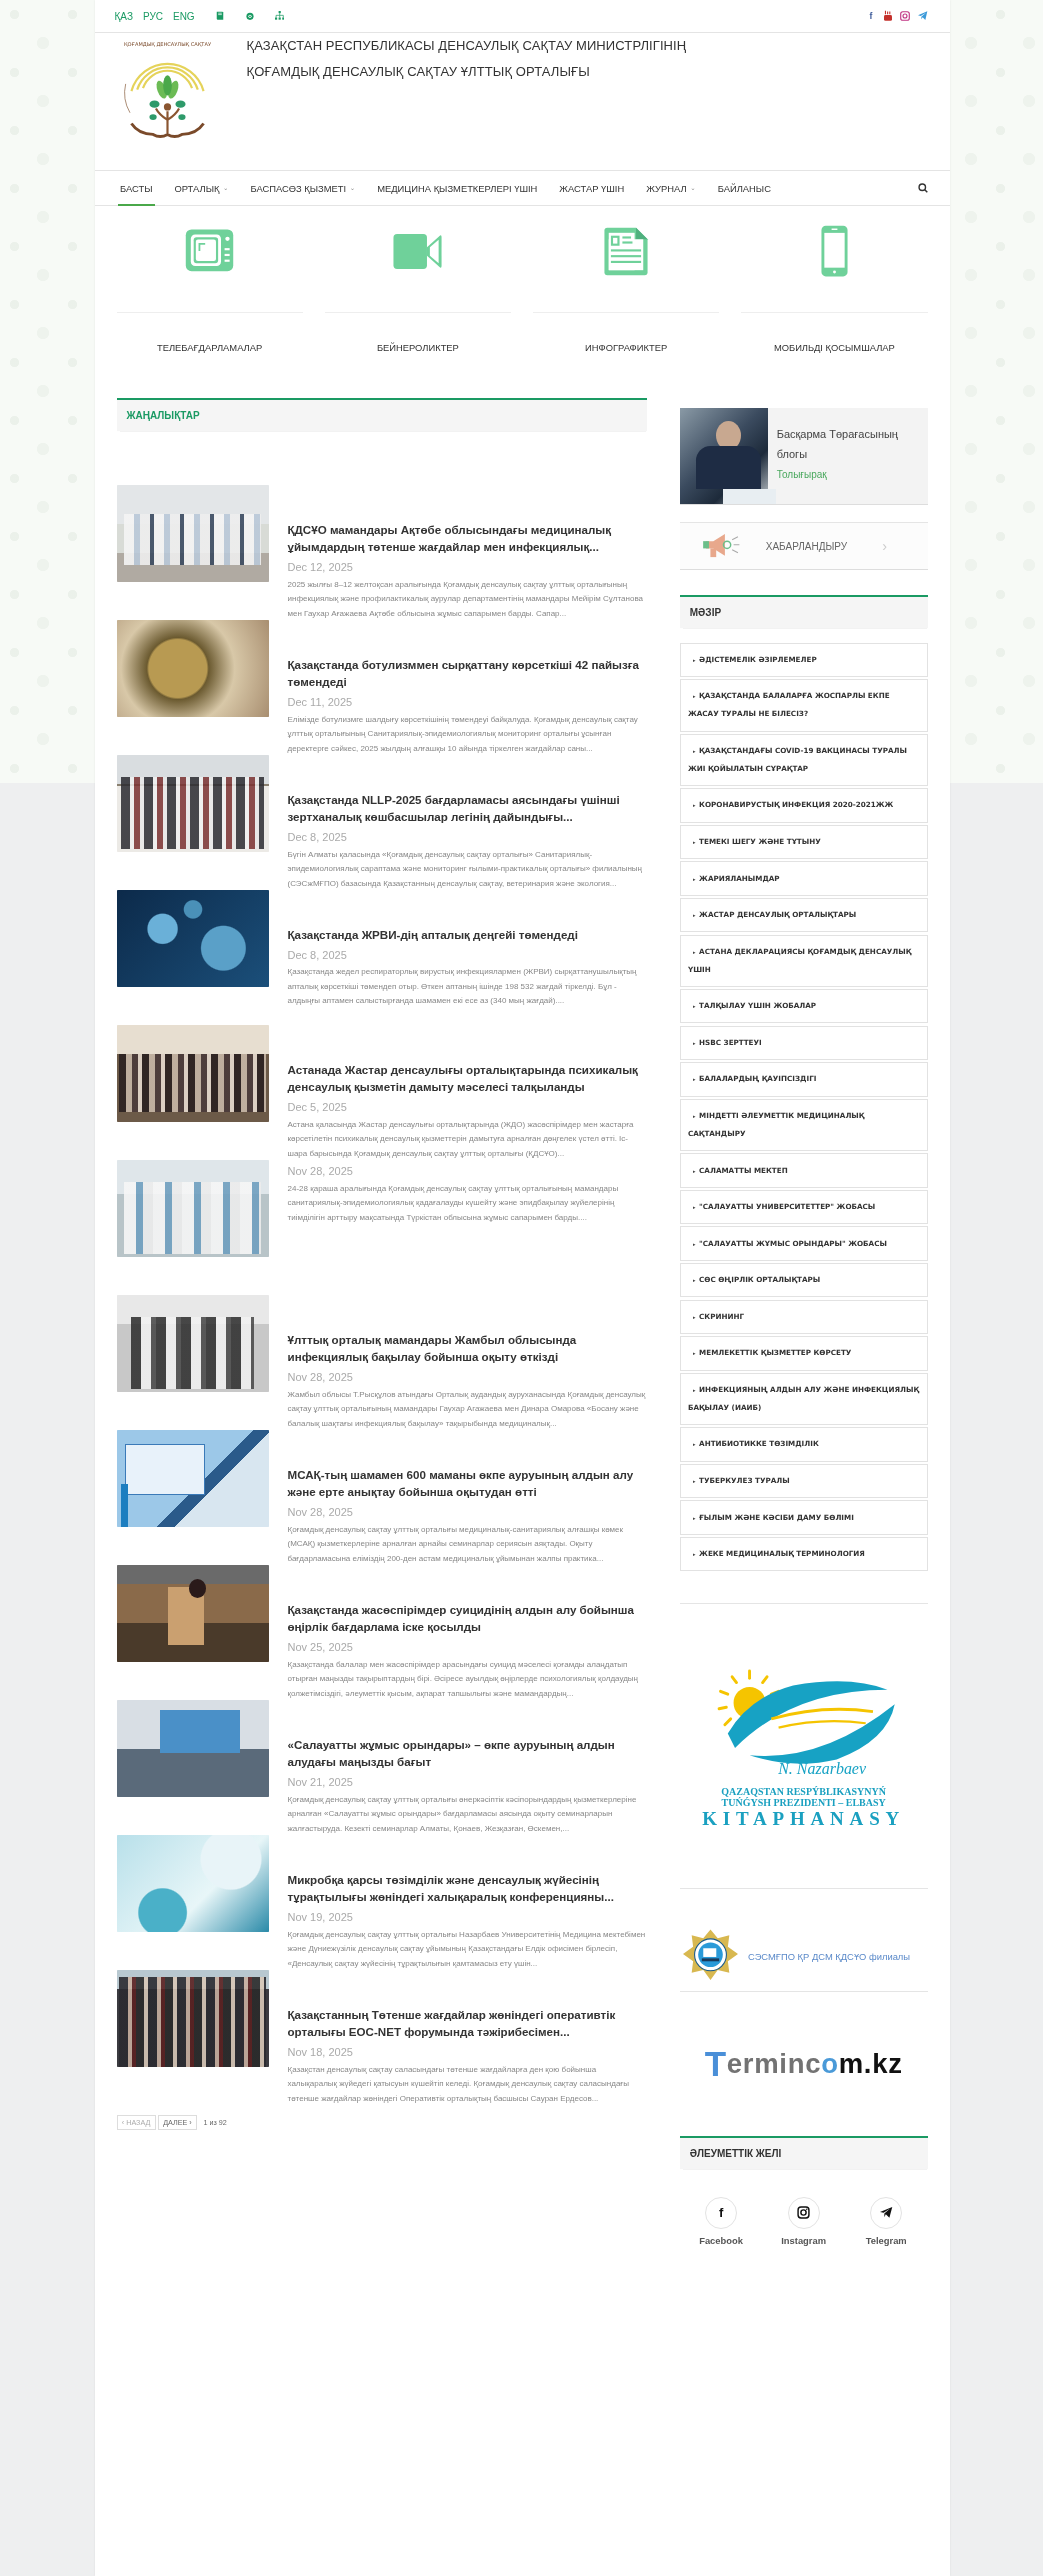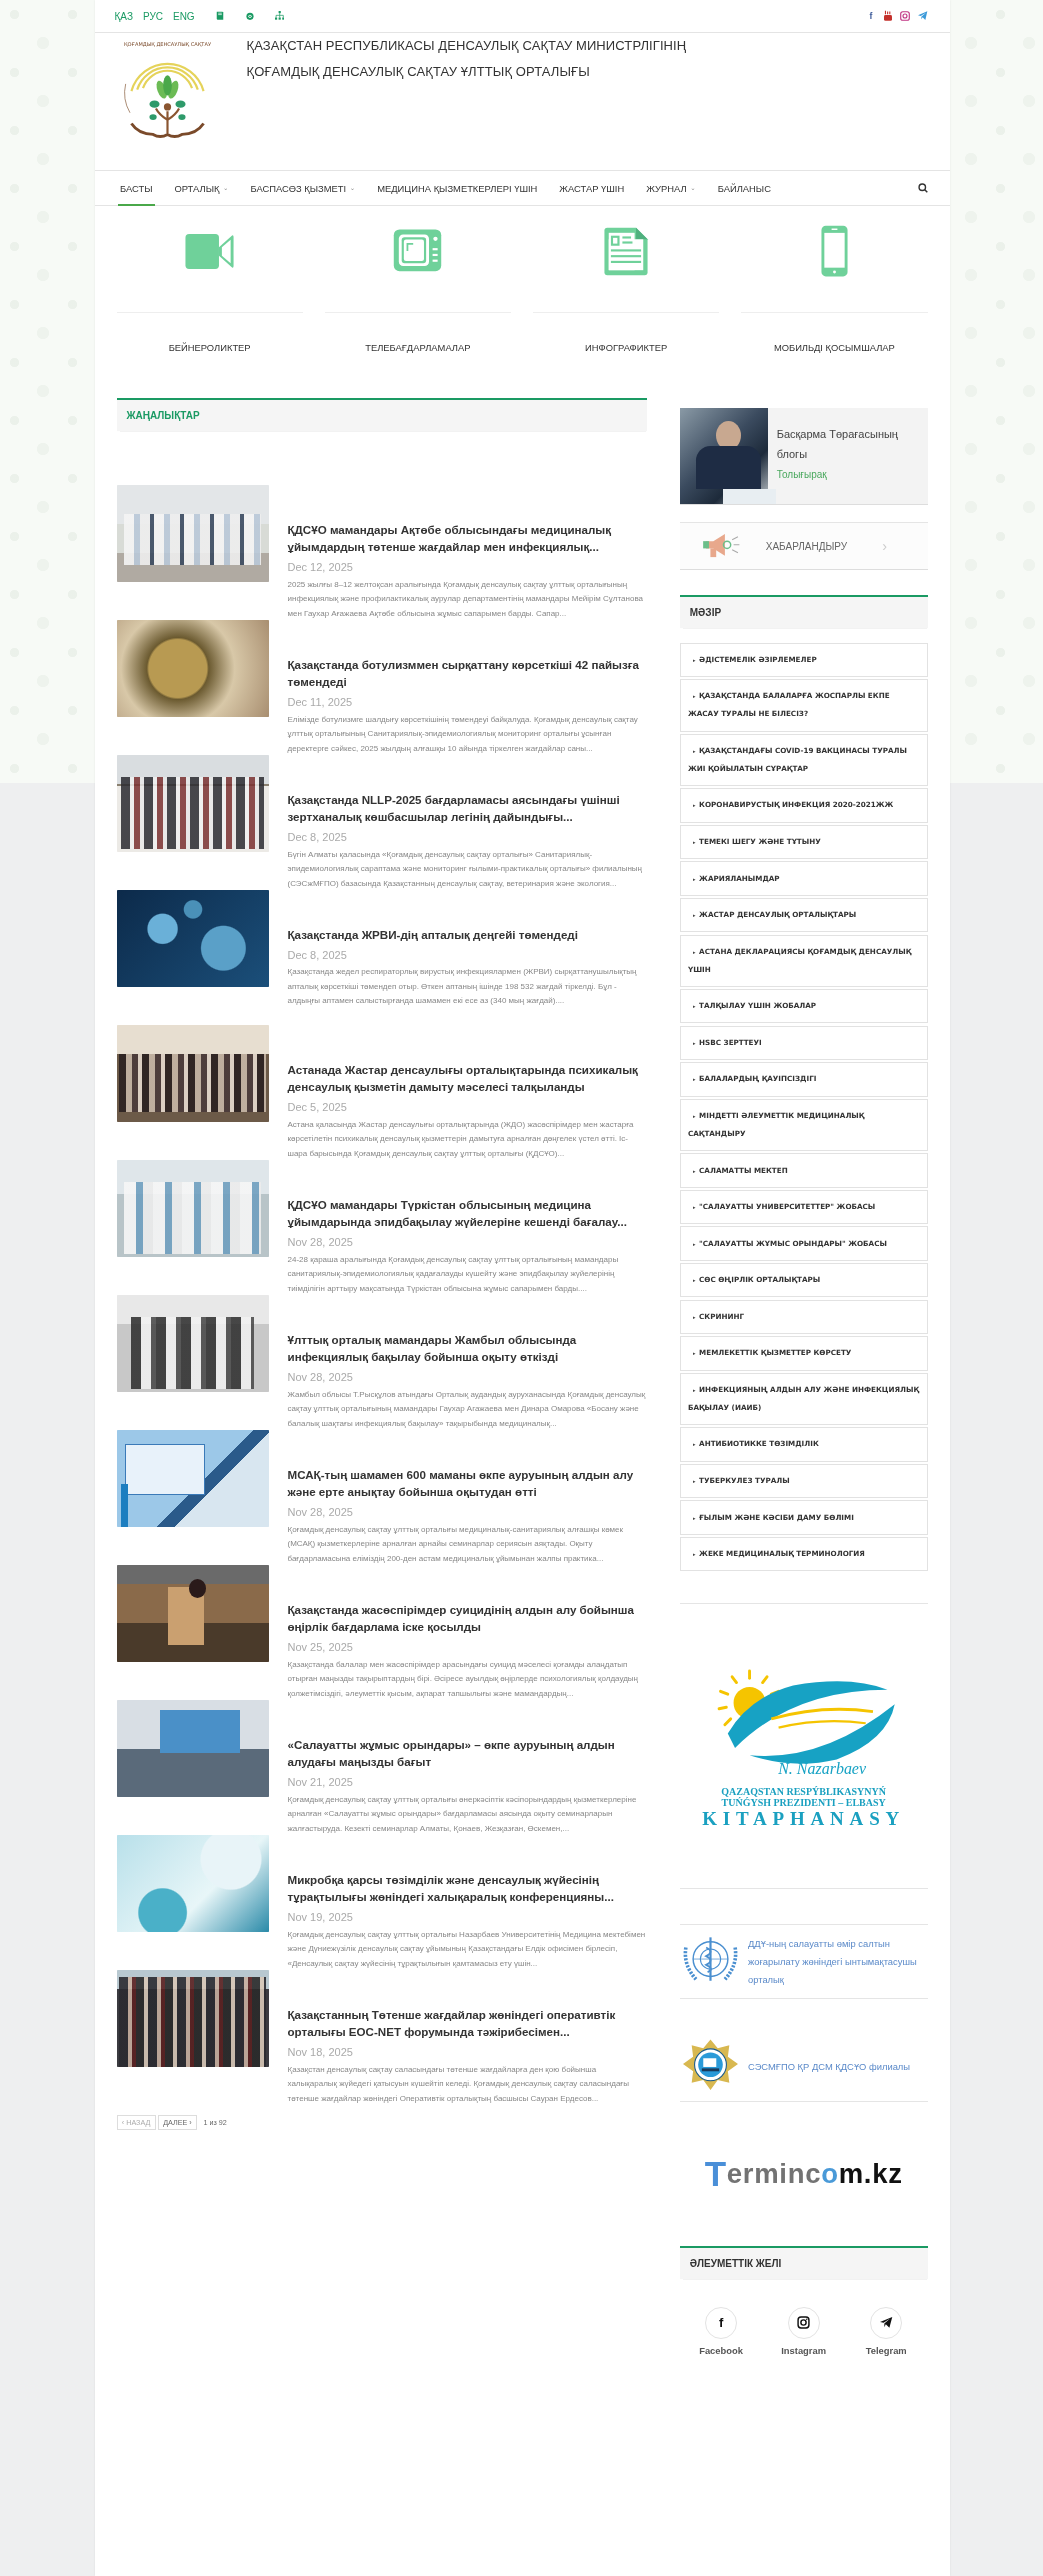--- a/index.html
+++ b/index.html
@@ -220,45 +220,45 @@
       <svg width="10" height="10" viewBox="0 0 14 14">
           <circle cx="6" cy="6" r="4.5" fill="none" stroke="#333" stroke-width="2"></circle>
           <path d="M9.5 9.5L13 13" stroke="#333" stroke-width="2"></path>
         </svg>
     </div>
   </div>
 
   <div class="quick">
     <div class="quick-item">
       <div class="qicon">
-        <svg width="51" height="41" viewBox="0 0 70 56">
-            <rect x="2" y="4" width="46" height="48" rx="5" fill="#6fd19a"></rect>
-            <path d="M48 22 L66 6 Q68 5 68 8 V48 Q68 51 66 50 L48 34 Z" fill="#6fd19a"></path>
-            <path d="M52 22 L64 12 V44 L52 34 Z" fill="#fff"></path>
-          </svg>
-      </div>
-      <div class="qline"></div>
-      <div class="qlabel">БЕЙНЕРОЛИКТЕР</div>
-    </div>
-    <div class="quick-item">
-      <div class="qicon">
         <svg width="51" height="46" viewBox="0 0 70 64">
             <rect x="2" y="2" width="66" height="58" rx="8" fill="#6fd19a"></rect>
             <rect x="9" y="9" width="42" height="44" rx="6" fill="#fff"></rect>
             <rect x="13" y="13" width="34" height="36" rx="4" fill="#6fd19a"></rect>
             <rect x="16" y="16" width="28" height="30" rx="3" fill="#fff"></rect>
             <path d="M21 32 V22 H29" stroke="#6fd19a" stroke-width="2.5" fill="none"></path>
             <circle cx="60" cy="15" r="3" fill="#fff"></circle>
             <rect x="56" y="28" width="7" height="3" fill="#fff"></rect>
             <rect x="56" y="36" width="7" height="3" fill="#fff"></rect>
             <rect x="56" y="44" width="7" height="3" fill="#fff"></rect>
           </svg>
       </div>
       <div class="qline"></div>
       <div class="qlabel">ТЕЛЕБАҒДАРЛАМАЛАР</div>
+    </div>
+    <div class="quick-item">
+      <div class="qicon">
+        <svg width="51" height="41" viewBox="0 0 70 56">
+            <rect x="2" y="4" width="46" height="48" rx="5" fill="#6fd19a"></rect>
+            <path d="M48 22 L66 6 Q68 5 68 8 V48 Q68 51 66 50 L48 34 Z" fill="#6fd19a"></path>
+            <path d="M52 22 L64 12 V44 L52 34 Z" fill="#fff"></path>
+          </svg>
+      </div>
+      <div class="qline"></div>
+      <div class="qlabel">БЕЙНЕРОЛИКТЕР</div>
     </div>
     <div class="quick-item">
       <div class="qicon">
         <svg width="46" height="51" viewBox="0 0 64 70">
             <path d="M2 6 Q2 2 6 2 H46 L62 18 V64 Q62 68 58 68 H6 Q2 68 2 64 Z" fill="#6fd19a"></path>
             <path d="M46 2 V18 H62" fill="#4fb07e"></path>
             <rect x="8" y="9" width="36" height="52" fill="#fff"></rect>
             <rect x="8" y="18" width="48" height="43" fill="#fff"></rect>
             <rect x="11" y="13" width="12" height="14" fill="#6fd19a"></rect>
             <rect x="14" y="16" width="6" height="8" fill="#fff"></rect>
@@ -335,21 +335,20 @@
             <div class="news-title">Астанада Жастар денсаулығы орталықтарында психикалық денсаулық қызметін дамыту мәселесі талқыланды</div>
             <div class="news-date">Dec 5, 2025</div>
             <div class="news-excerpt">Астана қаласында Жастар денсаулығы орталықтарында (ЖДО) жасөспірімдер мен жастарға көрсетілетін психикалық денсаулық қызметтерін дамытуға арналған дөңгелек үстел өтті. Іс-шара барысында Қоғамдық денсаулық сақтау ұлттық орталығы (ҚДСҰО)...</div>
           </div>
         </div>
         <div class="news-item">
           <div class="thumb" style="background:linear-gradient(180deg,#dfe6ea 0 35%,#b8c4c8 35%);">
               <div style="position:absolute;left:7.2px;right:7.2px;top:22px;height:72px;background:repeating-linear-gradient(90deg,#f6f6f6 0 11.6px,#6f9fbf 11.6px 19px,#ececec 19px 29px);opacity:.9"></div>
             </div>
           <div class="news-body">
-            <div class="news-title">ҚДСҰО мамандары Түркістан облысының медицина ұйымдарында эпидбақылау жүйелеріне кешенді бағалау...</div>
             <div class="news-date">Nov 28, 2025</div>
             <div class="news-excerpt">24-28 қараша аралығында Қоғамдық денсаулық сақтау ұлттық орталығының мамандары санитариялық-эпидемиологиялық қадағалауды күшейту және эпидбақылау жүйелерінің тиімділігін арттыру мақсатында Түркістан облысына жұмыс сапарымен барды....</div>
           </div>
         </div>
         <div class="news-item">
           <div class="thumb" style="background:linear-gradient(180deg,#e8e8e8 0 30%,#c8c8c8 30%);">
               <div style="position:absolute;left:14.5px;right:14.5px;top:22px;height:72px;background:repeating-linear-gradient(90deg,#2a2a2a 0 10px,#f2f2f2 10px 20px,#444 20px 25px);opacity:.85"></div>
             </div>
           <div class="news-body">
             <div class="news-title">Ұлттық орталық мамандары Жамбыл облысында инфекциялық бақылау бойынша оқыту өткізді</div>
@@ -495,33 +494,20 @@
           <path d="M100 82 Q160 68 220 76" stroke="#f5c400" stroke-width="3" fill="none"></path>
           <text x="160" y="146" font-size="22" fill="#17a2c4" font-style="italic" text-anchor="middle" font-family="Liberation Serif, serif">N. Nazarbaev</text>
         </svg>
         <div class="lib-text" style="font-size:10px;margin-top:8.7px;">QAZAQSTAN RESPÝBLIKASYNYŃ</div>
         <div class="lib-text" style="font-size:10px;">TUŃǴYSH PREZIDENTI – ELBASY</div>
         <div class="lib-text" style="font-size:19px;letter-spacing:5.8px;">KITAPHANASY</div>
       </div>
 
       <div class="partner" style="margin-top:30px;"></div>
 
-      <div class="who">
-        <span>
-          <svg width="61" height="55" viewBox="0 0 84 76">
-              <circle cx="42" cy="36" r="24" fill="none" stroke="#4a8fd0" stroke-width="2"></circle>
-              <circle cx="42" cy="36" r="14" fill="none" stroke="#4a8fd0" stroke-width="1.5"></circle>
-              <path d="M18 36 H66 M42 12 V60" stroke="#4a8fd0" stroke-width="1"></path>
-              <path d="M42 6 V66" stroke="#4a8fd0" stroke-width="3"></path>
-              <path d="M36 20 Q48 26 36 32 Q48 38 36 44 Q48 50 38 54" stroke="#4a8fd0" stroke-width="2.5" fill="none"></path>
-              <path d="M8 20 Q4 44 22 64 M76 20 Q80 44 62 64" stroke="#4a8fd0" stroke-width="5" fill="none" stroke-dasharray="3 2"></path>
-            </svg>
-        </span>
-        <span class="who-text">ДДҰ-ның салауатты өмір салтын жоғарылату жөніндегі ынтымақтасушы орталық</span>
-      </div>
 
       <div class="ses">
         <span>
           <svg width="61" height="55" viewBox="0 0 84 76">
               <polygon points="42,2 52,14 68,10 66,26 80,36 66,46 68,62 52,58 42,72 32,58 16,62 18,46 4,36 18,26 16,10 32,14" fill="#d8b850"></polygon>
               <circle cx="42" cy="37" r="22" fill="#fff" stroke="#1a5a8a" stroke-width="1.5"></circle>
               <circle cx="42" cy="37" r="17" fill="#2a9ad8"></circle>
               <rect x="32" y="28" width="18" height="12" fill="#fff"></rect>
               <rect x="30" y="42" width="24" height="4" fill="#1a3a5a"></rect>
             </svg>

